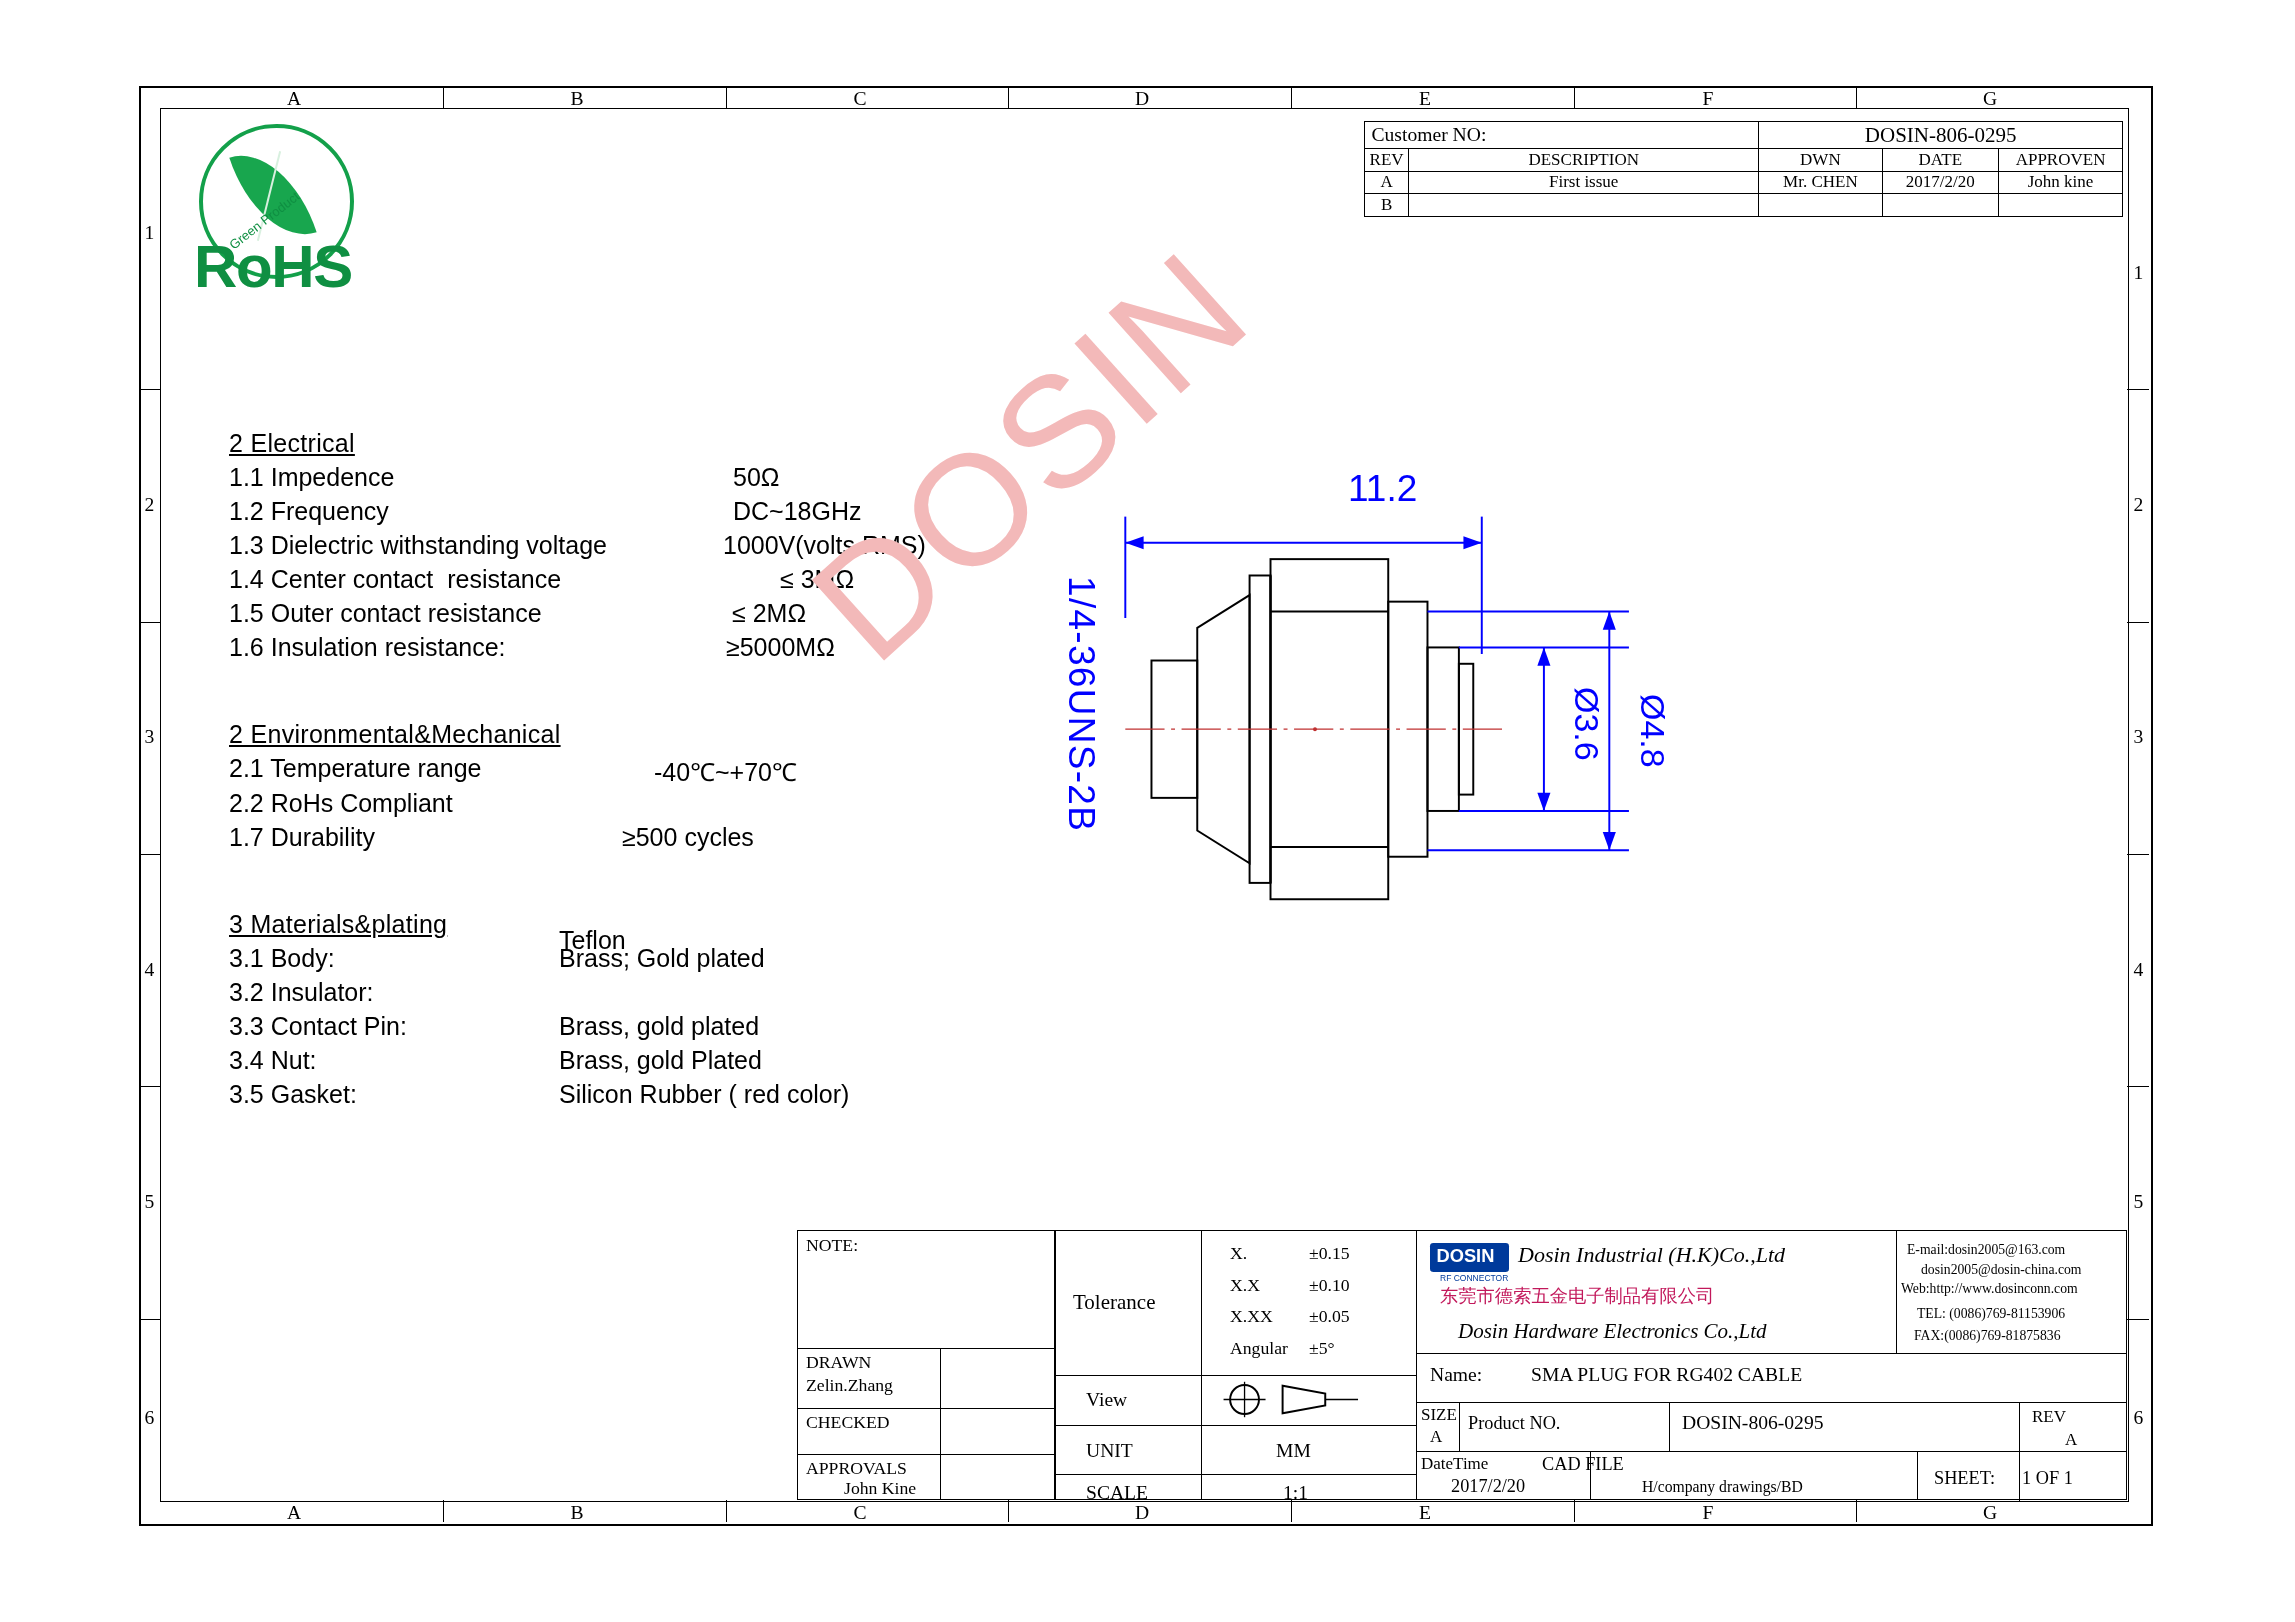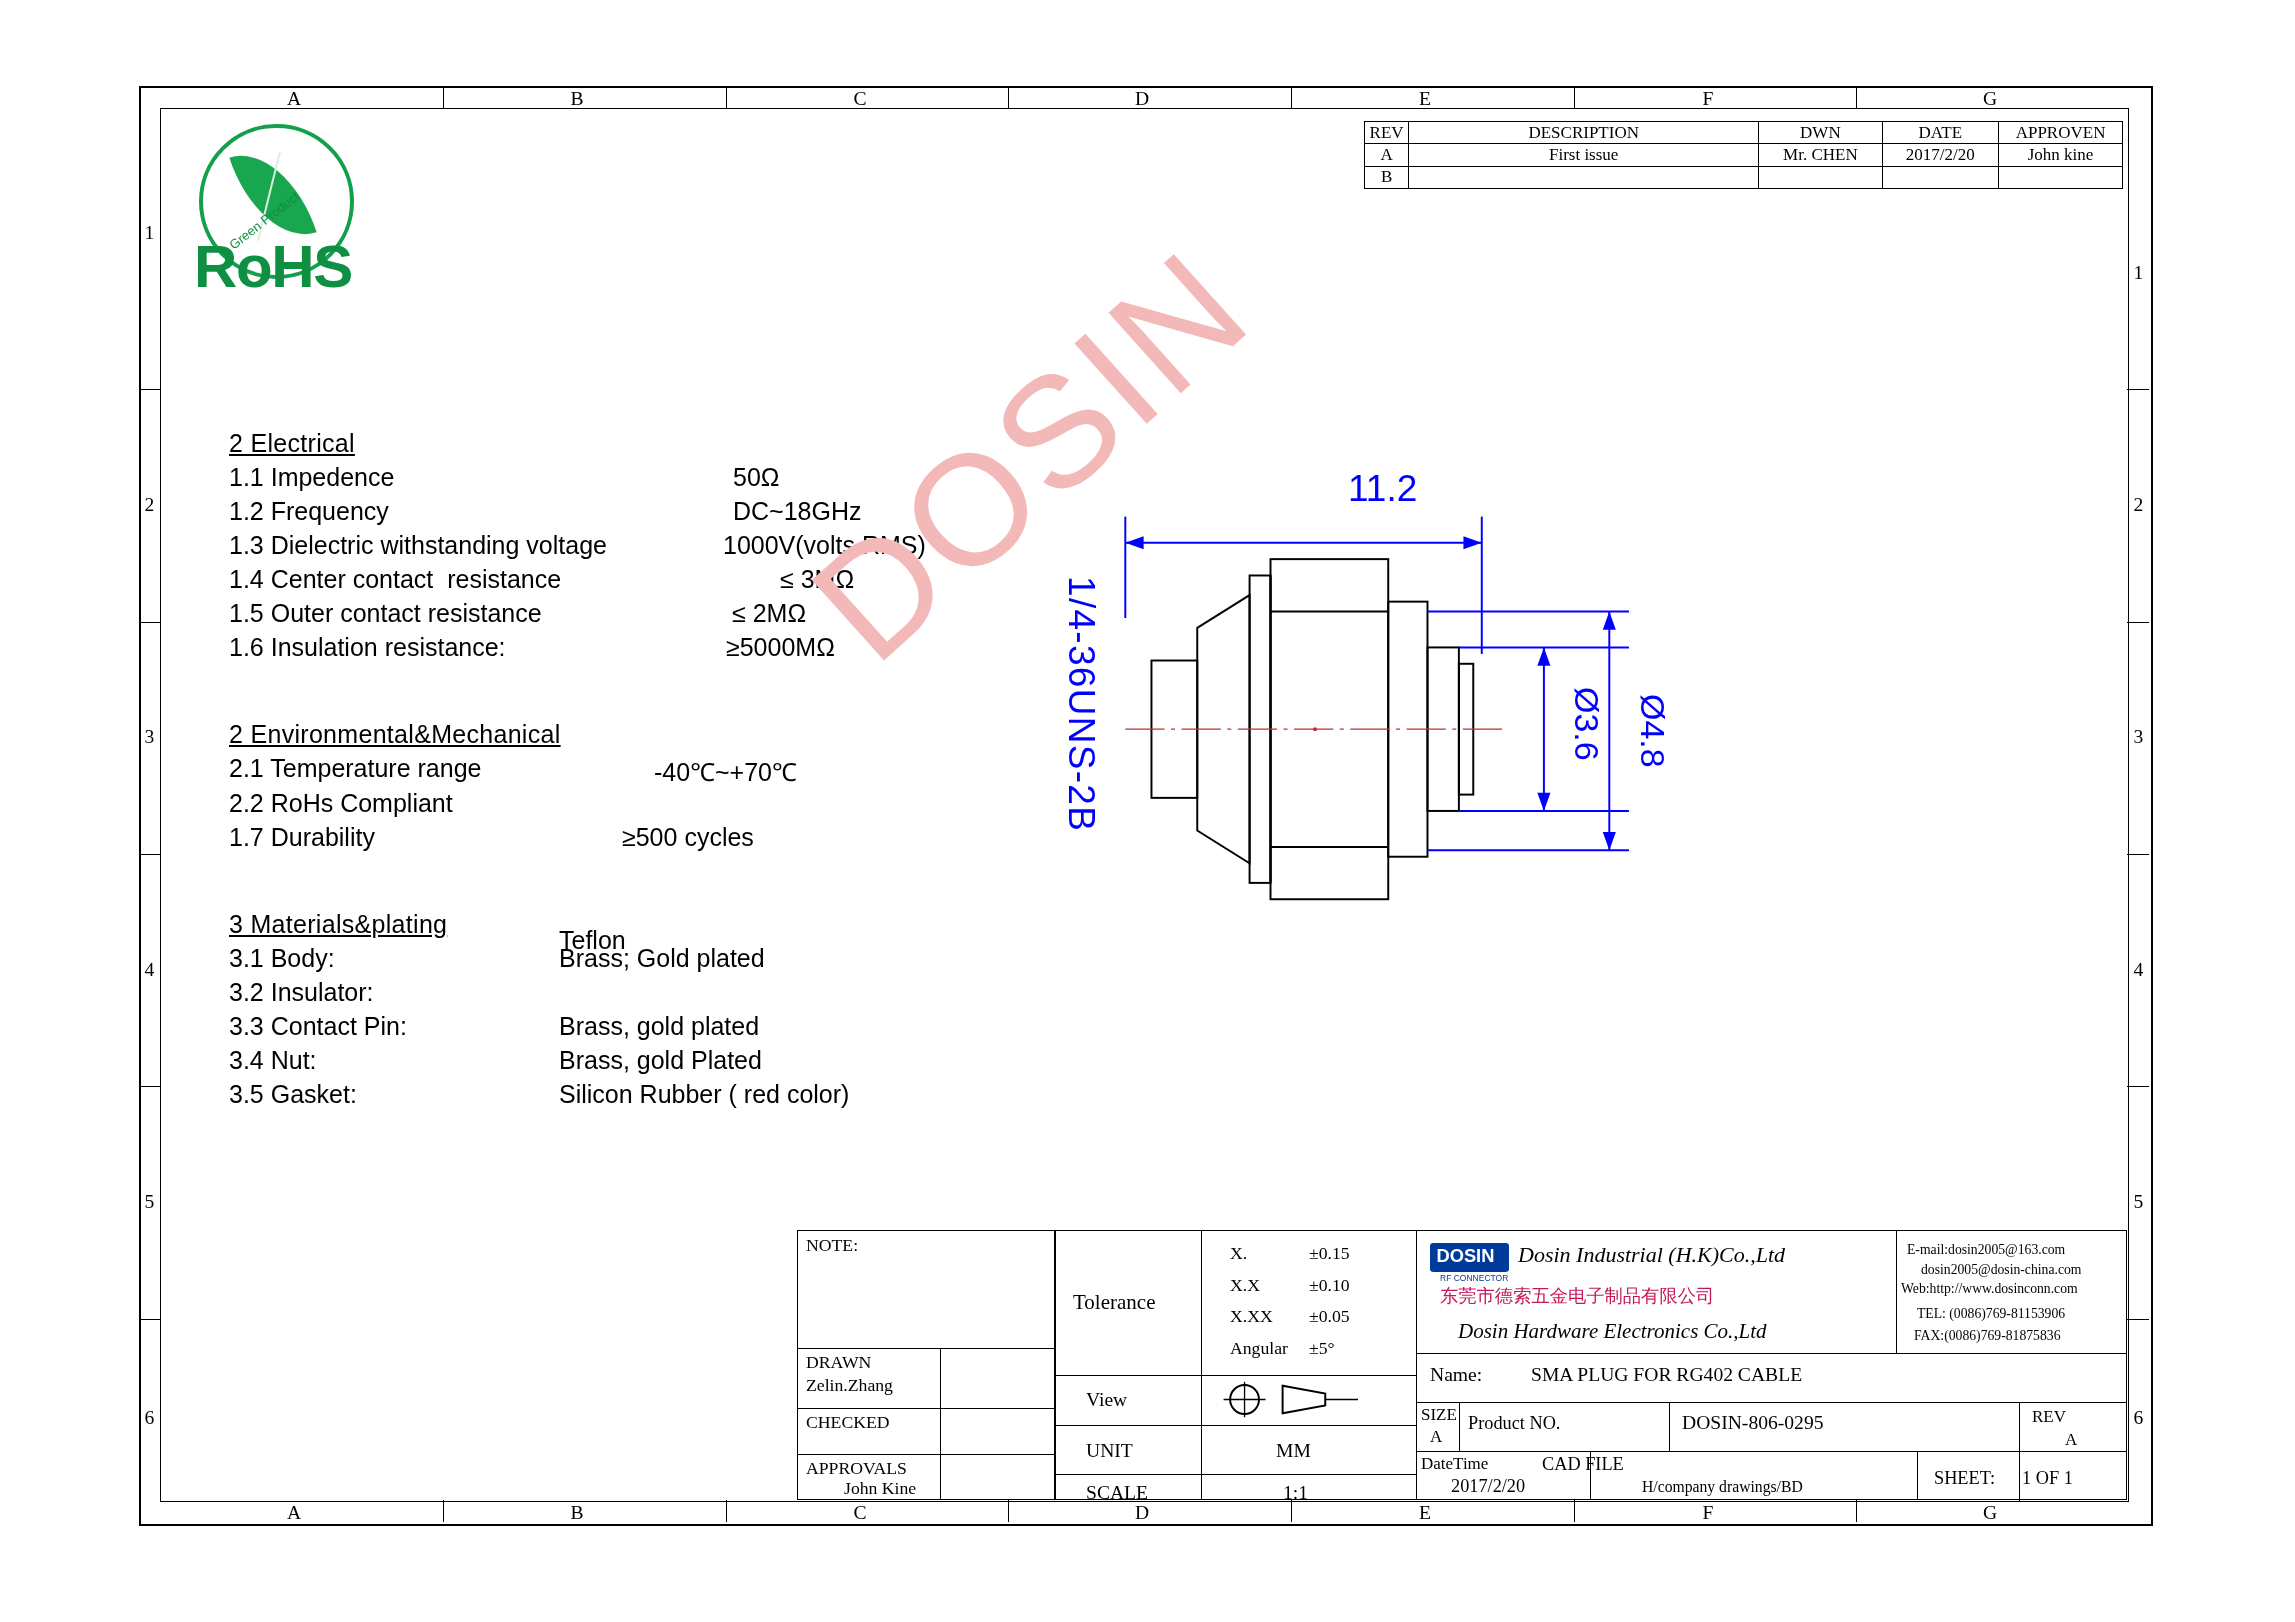--- a/index.html
+++ b/index.html
@@ -122,20 +122,24 @@
   <div class="rohs-wrap">
     <div class="rohs-circle"></div>
     <div class="leaf"></div>
     <div class="leafvein"></div>
     <div class="rohs-sub">Green Product</div>
     <div class="rohs-text">RoHS</div>
   </div>
 
   <table class="tb" style="left:1364px;top:121px;width:759px;">
     <tbody>
+        <tr>
+      <td colspan="2" style="width:314px;text-align:left;font-size:19.6px;padding-left:6.5px;">Customer NO:</td>
+      <td colspan="3" style="font-size:21px;">DOSIN-806-0295</td>
+    </tr>
     <tr>
       <td style="width:38px;">REV</td>
       <td style="width:347px;">DESCRIPTION</td>
       <td style="width:118px;">DWN</td>
       <td style="width:111px;">DATE</td>
       <td style="width:118px;">APPROVEN</td>
     </tr>
     <tr>
       <td>A</td>
       <td>First issue</td>

